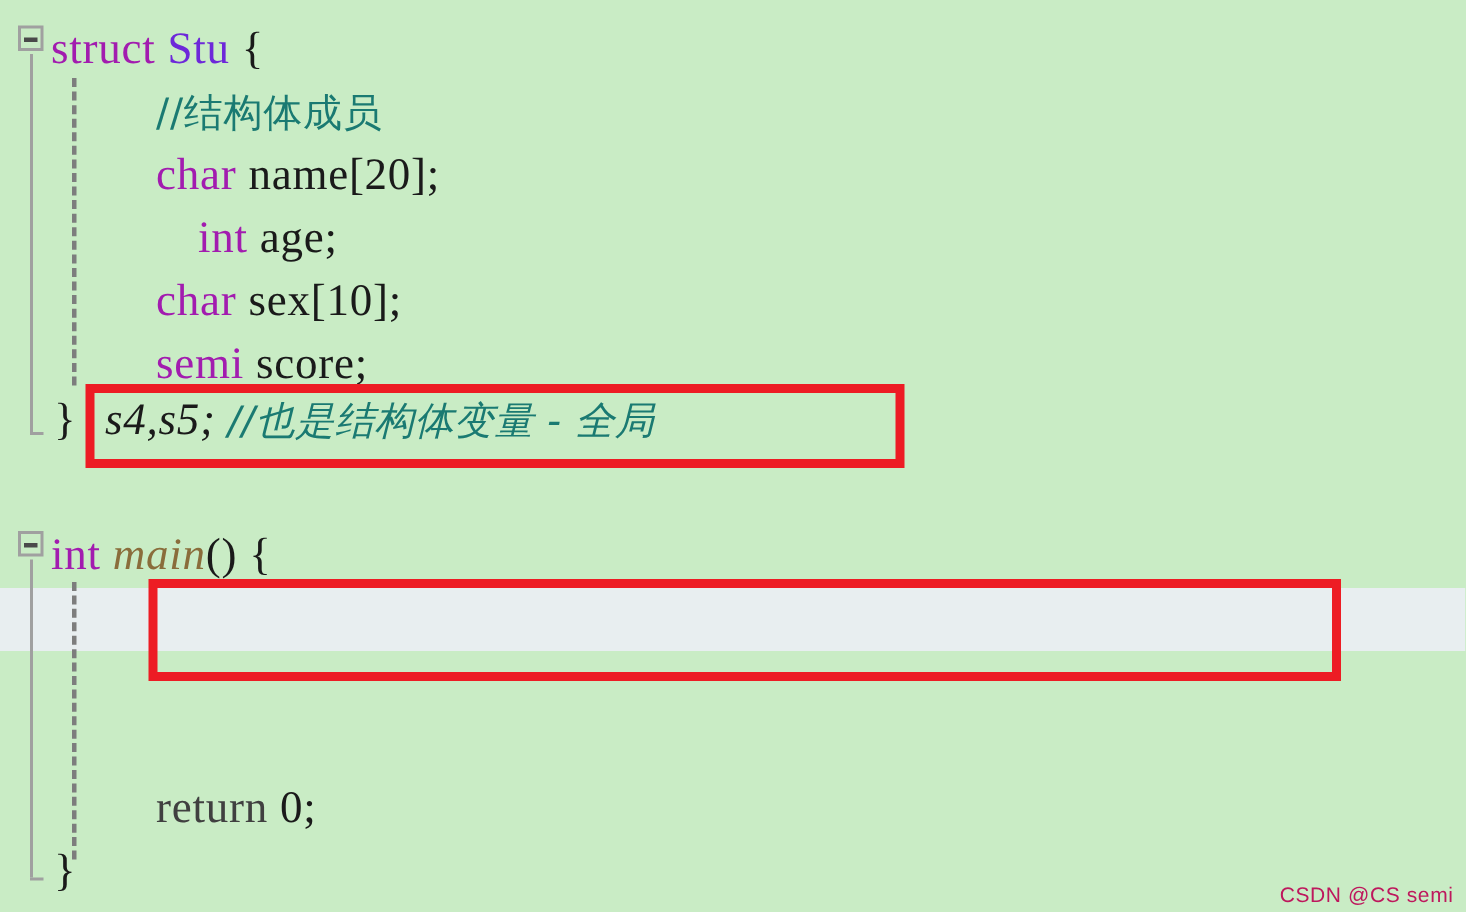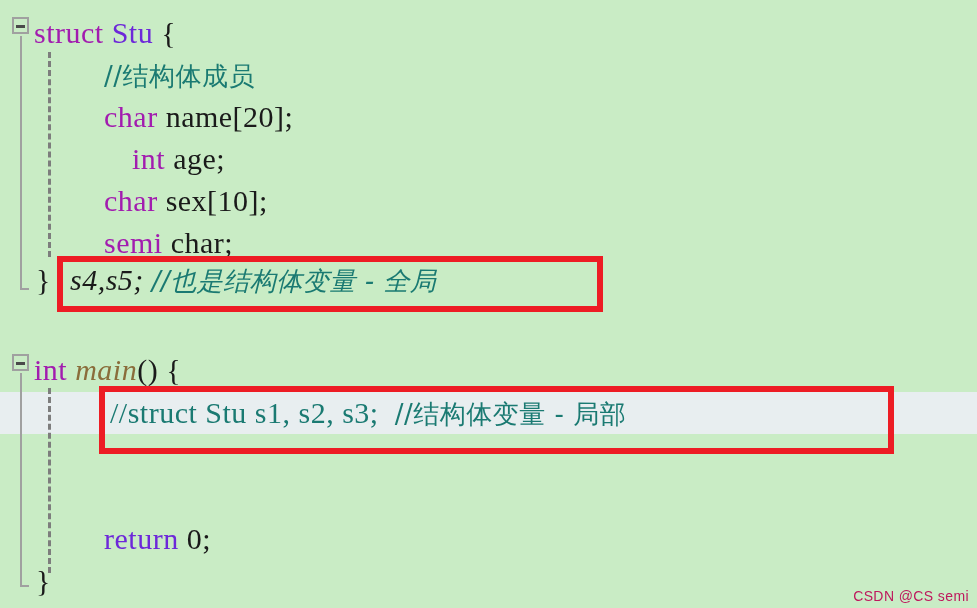--- a/index.html
+++ b/index.html
@@ -63,21 +63,21 @@
     position:absolute;
     left:0;right:0;
     background:#e8eef0;
   }
 
   
   .kw{color:#a21caf;}
   .type{color:#6d28d9;}
   .cmt{color:#1a7a72;}
   .plain{color:#1a1a1a;}
-  .ret{color:#6d28d9;}
+  .ret{color:#404040;}
   .fn{color:#8a6d3b;font-style:italic;}
   .num{color:#1a1a1a;}
 
   
   .cjk{font-family:"DejaVu Sans","Liberation Sans",sans-serif;font-size:26px;}
 
   
   .redbox{
     position:absolute;
     border:6px solid #ed1c24;
@@ -122,33 +122,30 @@
   <div class="line" style="top:96px;">
     <span class="code" style="left:104px;"><span class="kw">char </span><span class="plain">name[20];</span></span>
   </div>
   <div class="line" style="top:138px;">
     <span class="code" style="left:104px;margin-left:28px;"><span class="kw">int </span><span class="plain">age;</span></span>
   </div>
   <div class="line" style="top:180px;">
     <span class="code" style="left:104px;"><span class="kw">char </span><span class="plain">sex[10];</span></span>
   </div>
   <div class="line" style="top:222px;">
-    <span class="code" style="left:104px;"><span class="kw">semi </span><span class="plain">char;</span></span>
+    <span class="code" style="left:104px;"><span class="kw">semi </span><span class="plain">score;</span></span>
   </div>
   <div class="line" style="top:259px;">
     <span class="code" style="left:36px;"><span class="plain">}</span></span>
   </div>
   <div class="line" style="top:259px;">
     <span class="code" style="left:70px;font-style:italic;"><span class="plain">s4,s5; </span><span class="cmt cjk">//也是结构体变量 - 全局</span></span>
   </div>
   <div class="line" style="top:349px;">
     <span class="code" style="left:34px;"><span class="kw">int </span><span class="fn">main</span><span class="plain">() {</span></span>
-  </div>
-  <div class="line" style="top:392px;">
-    <span class="code" style="left:110px;"><span class="cmt">//struct Stu s1, s2, s3;  </span><span class="cmt cjk">//结构体变量 - 局部</span></span>
   </div>
   <div class="line" style="top:518px;">
     <span class="code" style="left:104px;"><span class="ret">return </span><span class="num">0;</span></span>
   </div>
   <div class="line" style="top:560px;">
     <span class="code" style="left:36px;"><span class="plain">}</span></span>
   </div>
 
   <div class="redbox" style="left:57px;top:256px;width:546px;height:56px;"></div>
   <div class="redbox" style="left:99px;top:386px;width:795px;height:68px;"></div>

